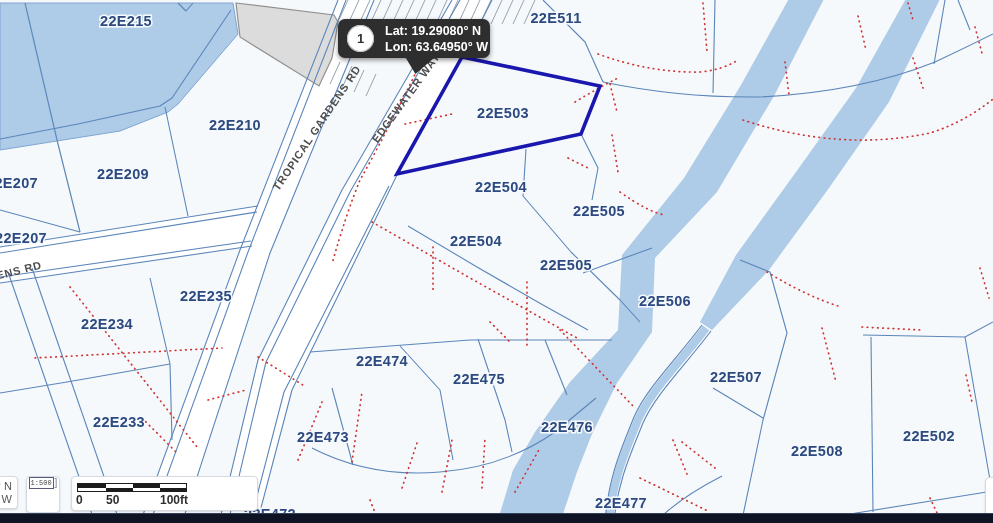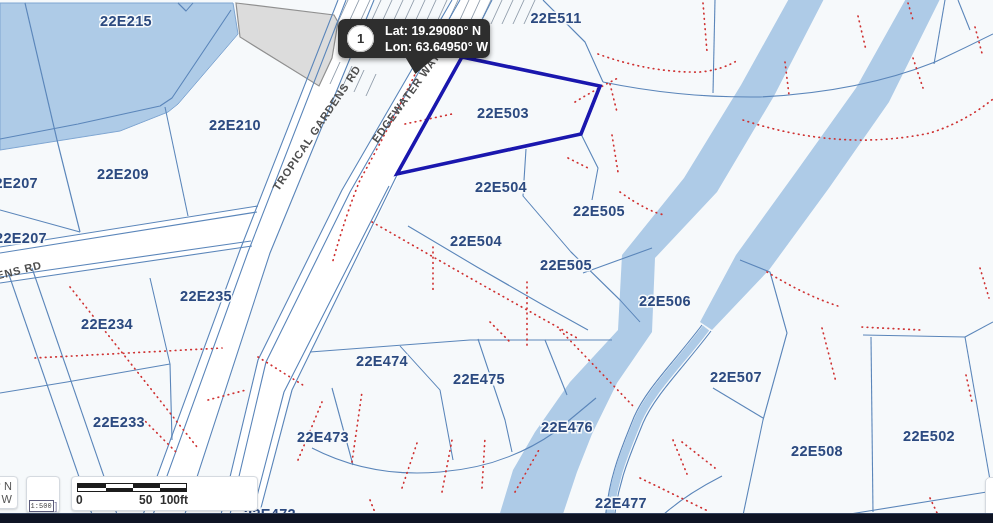--- a/index.html
+++ b/index.html
@@ -37,31 +37,31 @@
     margin-left:9px;flex:0 0 auto;box-shadow:inset 0 0 0 1px #bbb;}
   .callout-lines{color:#fff;font:bold 12.5px "Liberation Sans",sans-serif;line-height:16px;
     margin-left:11px;white-space:nowrap;}
 
   
   .box{position:absolute;background:#fff;border:1px solid #d5dae0;border-radius:4px;
     box-shadow:0 1px 2px rgba(0,0,0,.15);z-index:4;}
   .coords-box{left:-62px;top:476px;width:80px;height:33px;color:#555;
     font:11px "Liberation Sans",sans-serif;text-align:right;padding:3px 5px 0 0;box-sizing:border-box;
     line-height:13px;}
-  .ratio-wrap{left:26px;top:476px;width:32px;height:35px;display:flex;align-items:flex-end;justify-content:center;}
+  .ratio-wrap{left:26px;top:476px;width:32px;height:35px;display:flex;align-items:flex-start;justify-content:center;}
   .ratio-box{border:1px solid #5a5a7a;color:#444;font:7px "Liberation Mono",monospace;
     padding:1px 1px;letter-spacing:0;}
   .ratio-bracket{color:#7a7aa0;font:10px "Liberation Sans",sans-serif;margin-left:1px;}
   .scalebar-box{left:71px;top:476px;width:185px;height:33px;}
   .sb-bar{position:absolute;left:5px;top:6px;width:110px;height:9px;border:1px solid #1c1c1c;box-sizing:border-box;}
   .sb-row{height:50%;}
   .sb-row.top{background:repeating-linear-gradient(90deg,#1c1c1c 0 27.5px,#ffffff 27.5px 55px);}
   .sb-row.bot{background:repeating-linear-gradient(90deg,#ffffff 0 27.5px,#1c1c1c 27.5px 55px);}
   .sb-labels span{position:absolute;top:16px;font:bold 12px "Liberation Sans",sans-serif;color:#2f2f2f;}
-  .sb-0{left:4px;}  .sb-50{left:67px;}  .sb-100{left:88px;}
+  .sb-0{left:4px;}  .sb-50{left:34px;}  .sb-100{left:88px;}
   .right-partial{left:985px;top:477px;width:30px;height:46px;border-radius:5px;}
 
   .bottom-strip{position:absolute;left:0;bottom:0;width:100%;height:9px;
     background:var(--bottom_bar,#0e1424);border-top:1px solid #33415c;z-index:6;}
 </style>
 </head>
 <body>
 
 <div class="stage">
 

